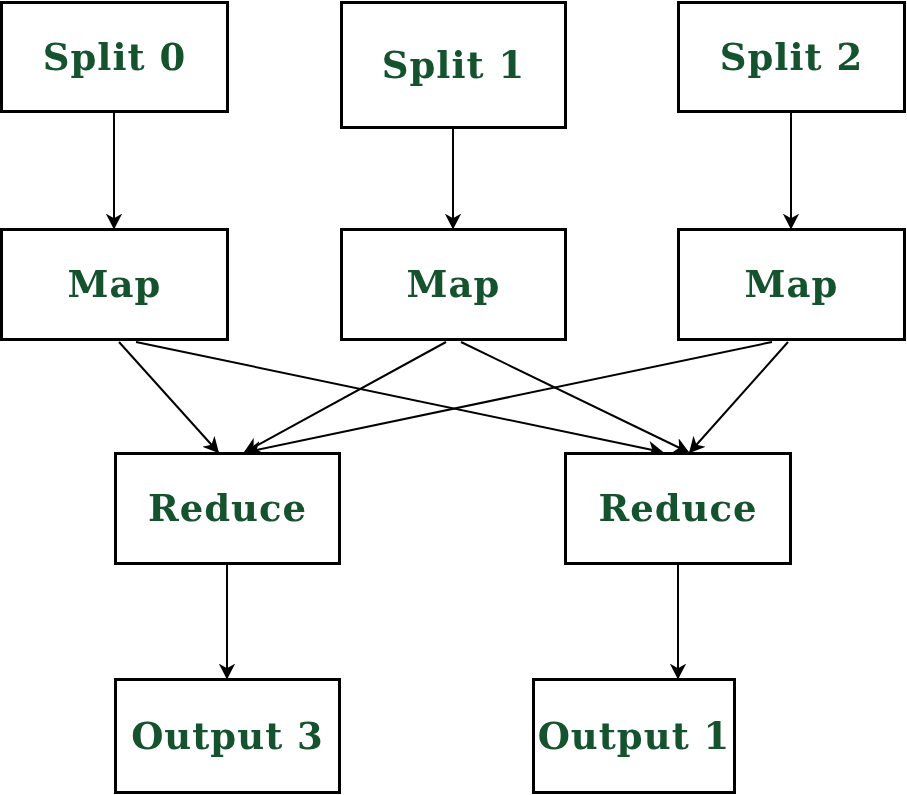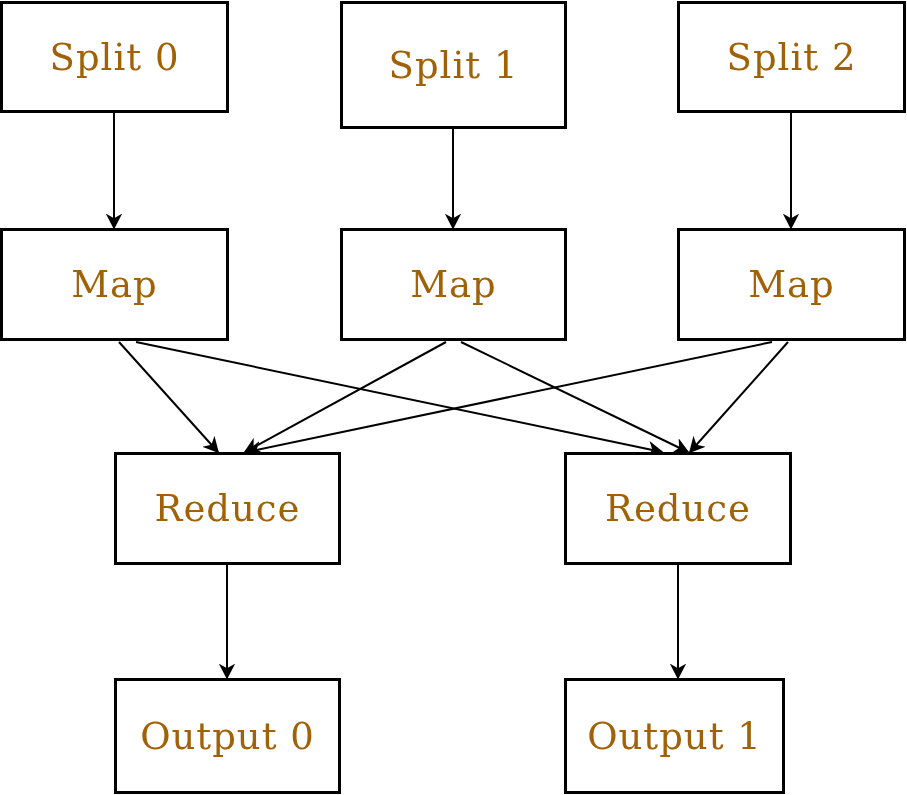--- a/index.html
+++ b/index.html
@@ -33,24 +33,25 @@
     border: 3px solid #000000;
     display: flex;
     align-items: center;
     justify-content: center;
     z-index: 2;
   }
   .node-label {
     font-family: "DejaVu Serif", serif;
     font-size: 37px;
     line-height: 1;
-    color: #a16207;
+    color: #14532d;
     letter-spacing: 1px;
     white-space: nowrap;
     user-select: none;
+    font-weight: bold;
   }
   
   #split-0 { left: 0px;   top: 1px;   width: 229px; height: 112px; }
   #split-1 { left: 340px; top: 1px;   width: 227px; height: 112px; }
   #split-2 { left: 677px; top: 1px;   width: 229px; height: 112px; }
   
   #map-0   { left: 0px;   top: 228px; width: 229px; height: 113px; }
   #map-1   { left: 340px; top: 228px; width: 227px; height: 113px; }
   #map-2   { left: 677px; top: 228px; width: 229px; height: 113px; }
   
@@ -107,19 +108,19 @@
   </div>
 
   <div class="node-box" id="reduce-0" style="left: 114px; top: 452px; width: 227px; height: 113px; border-width: 3px; border-color: rgb(0, 0, 0);">
     <span class="node-label">Reduce</span>
   </div>
   <div class="node-box" id="reduce-1" style="left: 564px; top: 452px; width: 228px; height: 113px; border-width: 3px; border-color: rgb(0, 0, 0);">
     <span class="node-label">Reduce</span>
   </div>
 
   <div class="node-box" id="output-0" style="left: 114px; top: 678px; width: 227px; height: 116px; border-width: 3px; border-color: rgb(0, 0, 0);">
-    <span class="node-label">Output 0</span>
+    <span class="node-label">Output 3</span>
   </div>
-  <div class="node-box" id="output-1" style="left: 564px; top: 678px; width: 221px; height: 116px; border-width: 3px; border-color: rgb(0, 0, 0);">
+  <div class="node-box" id="output-1" style="left: 532px; top: 678px; width: 204px; height: 116px; border-width: 3px; border-color: rgb(0, 0, 0);">
     <span class="node-label">Output 1</span>
   </div>
 
 </div>
 
 </body></html>

